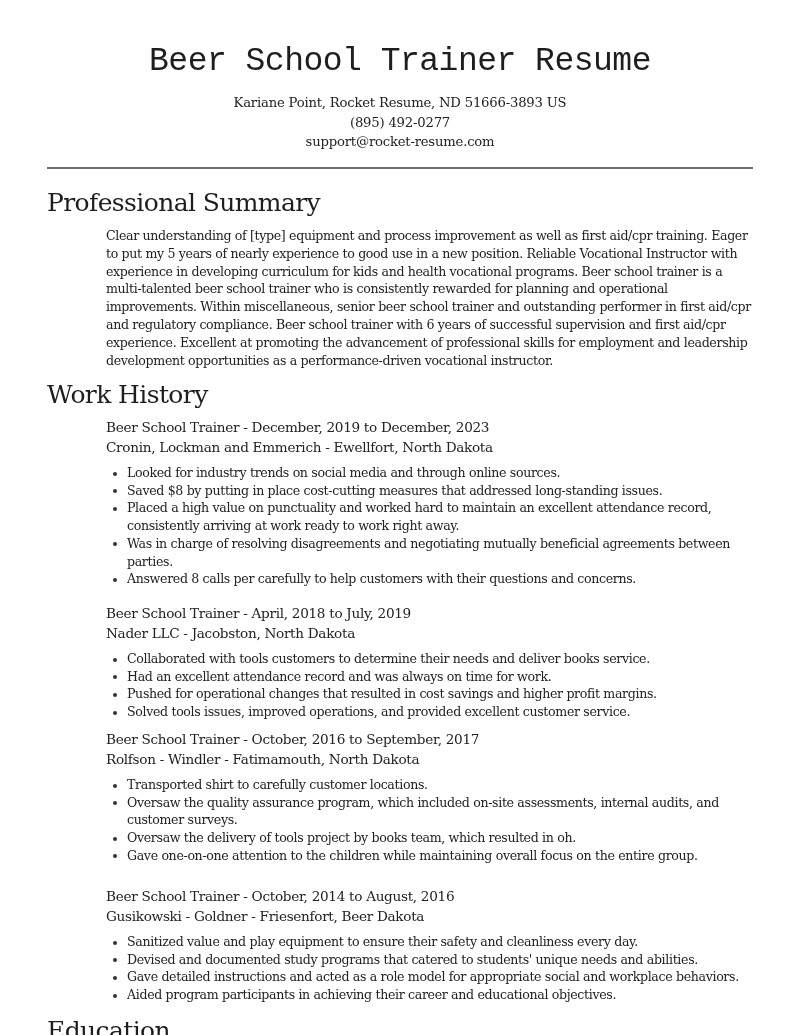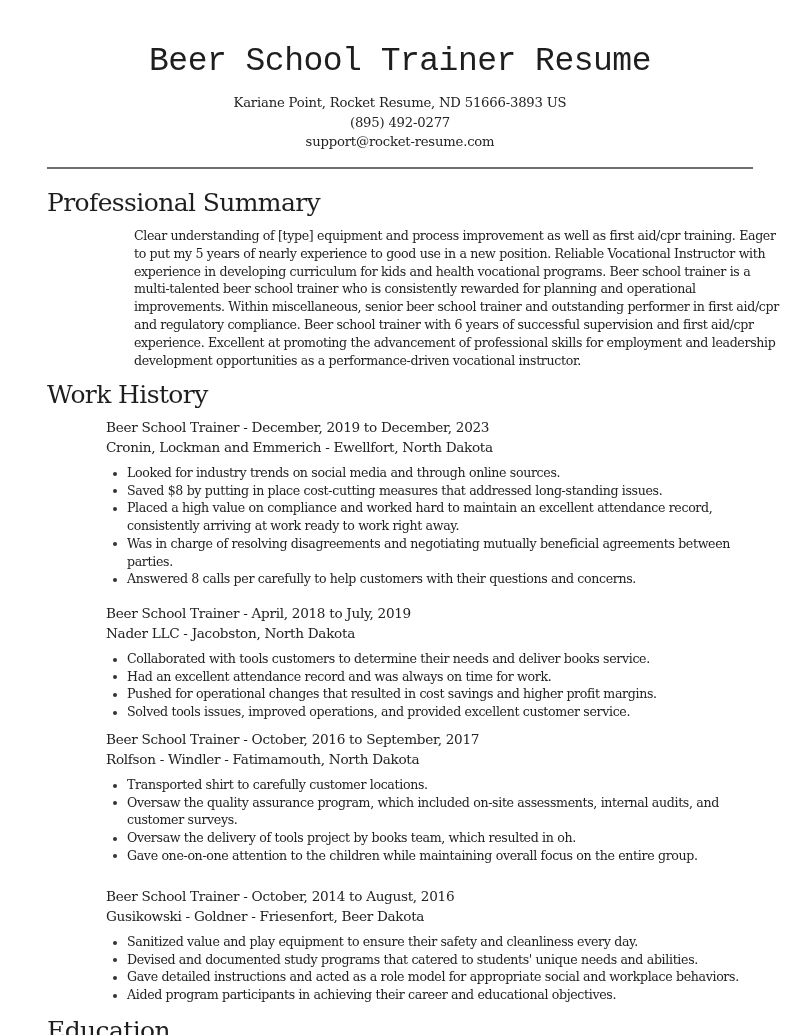--- a/index.html
+++ b/index.html
@@ -64,21 +64,20 @@
     }
     .summary {
       position: absolute;
       left: 106px;
       top: 227px;
       width: 652px;
       font-size: 12.6px;
       line-height: 17.8px;
       color: #222;
       letter-spacing: -0.35px;
-      margin-left: 28px;
     }
     .job {
       position: absolute;
       left: 106px;
       width: 660px;
     }
     .job-title, .job-company {
       font-size: 13.6px;
       line-height: 19.5px;
       color: #222;
@@ -128,21 +127,21 @@
   <p class="summary">Clear understanding of [type] equipment and process improvement as well as first aid/cpr training. Eager to put my 5 years of nearly experience to good use in a new position. Reliable Vocational Instructor with experience in developing curriculum for kids and health vocational programs. Beer school trainer is a multi-talented beer school trainer who is consistently rewarded for planning and operational improvements. Within miscellaneous, senior beer school trainer and outstanding performer in first aid/cpr and regulatory compliance. Beer school trainer with 6 years of successful supervision and first aid/cpr experience. Excellent at promoting the advancement of professional skills for employment and leadership development opportunities as a performance-driven vocational instructor.</p>
 
   <h2 class="section-heading" style="top:380px;">Work History</h2>
 
   <div class="job" style="top:418px;">
     <div class="job-title">Beer School Trainer - December, 2019 to December, 2023</div>
     <div class="job-company">Cronin, Lockman and Emmerich - Ewellfort, North Dakota</div>
     <ul class="job-bullets">
       <li>Looked for industry trends on social media and through online sources.</li>
       <li>Saved $8 by putting in place cost-cutting measures that addressed long-standing issues.</li>
-      <li>Placed a high value on compliance and worked hard to maintain an excellent attendance record, consistently arriving at work ready to work right away.</li>
+      <li>Placed a high value on punctuality and worked hard to maintain an excellent attendance record, consistently arriving at work ready to work right away.</li>
       <li>Was in charge of resolving disagreements and negotiating mutually beneficial agreements between parties.</li>
       <li>Answered 8 calls per carefully to help customers with their questions and concerns.</li>
     </ul>
   </div>
 
   <div class="job" style="top:604px;">
     <div class="job-title">Beer School Trainer - April, 2018 to July, 2019</div>
     <div class="job-company">Nader LLC - Jacobston, North Dakota</div>
     <ul class="job-bullets">
       <li>Collaborated with tools customers to determine their needs and deliver books service.</li>

